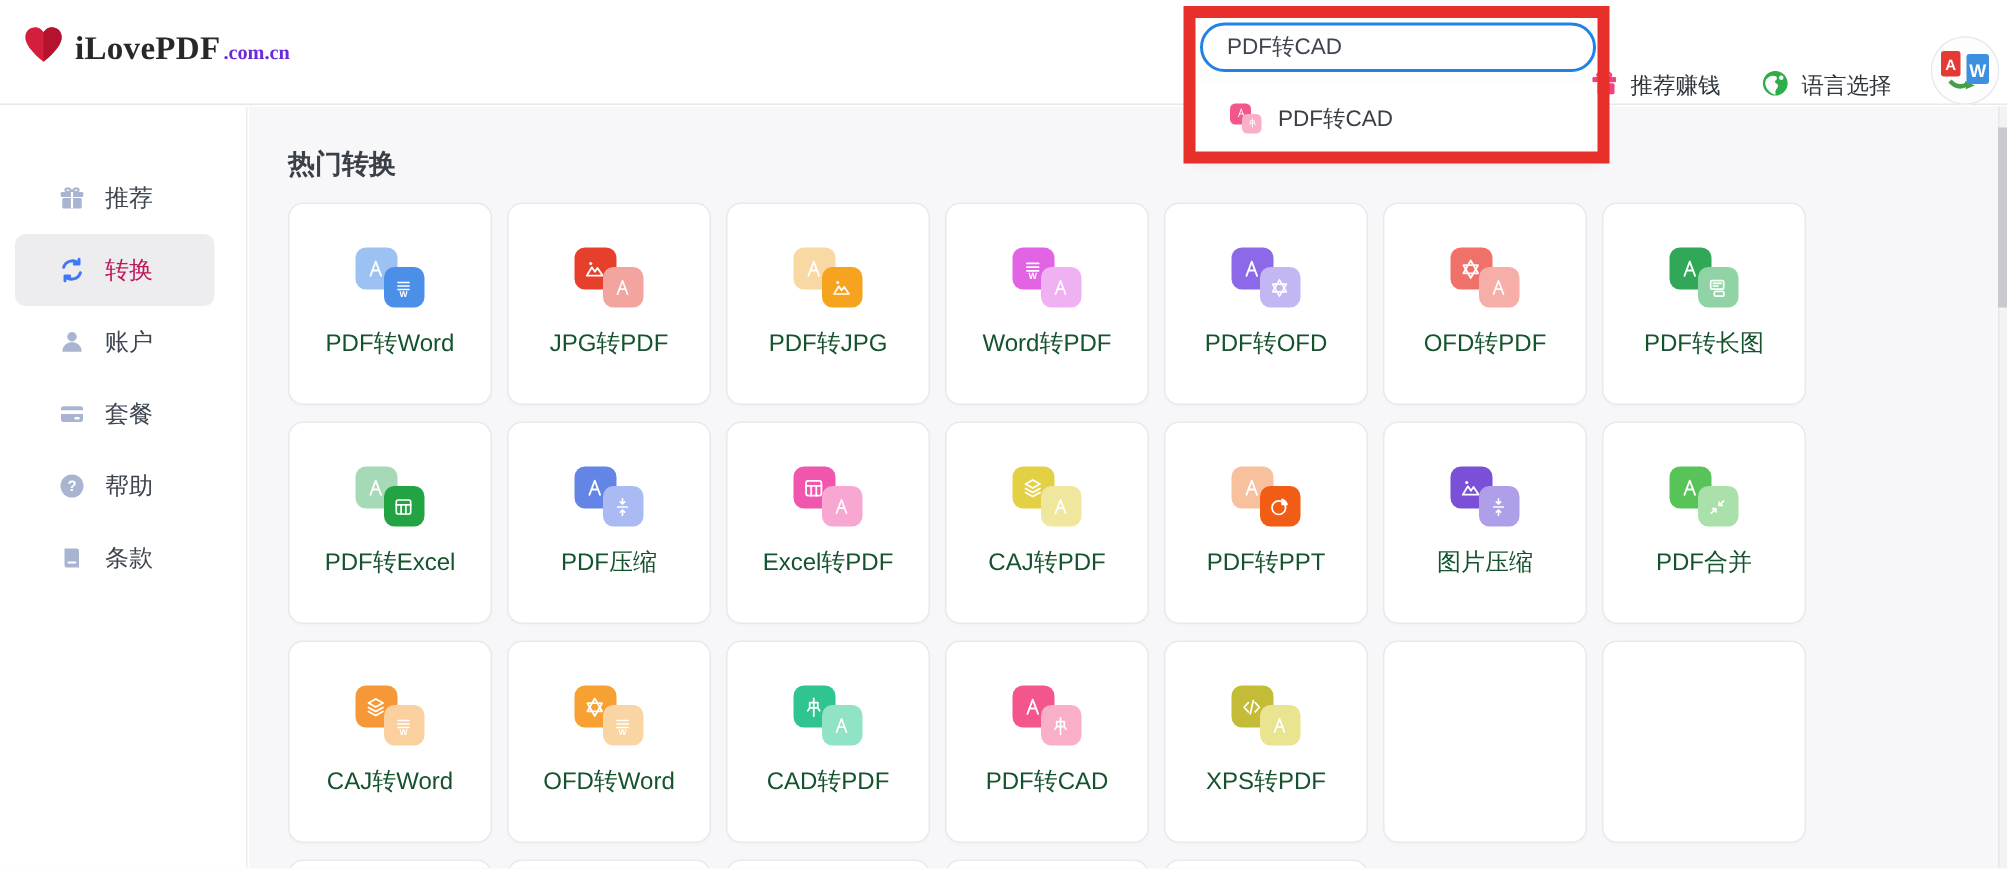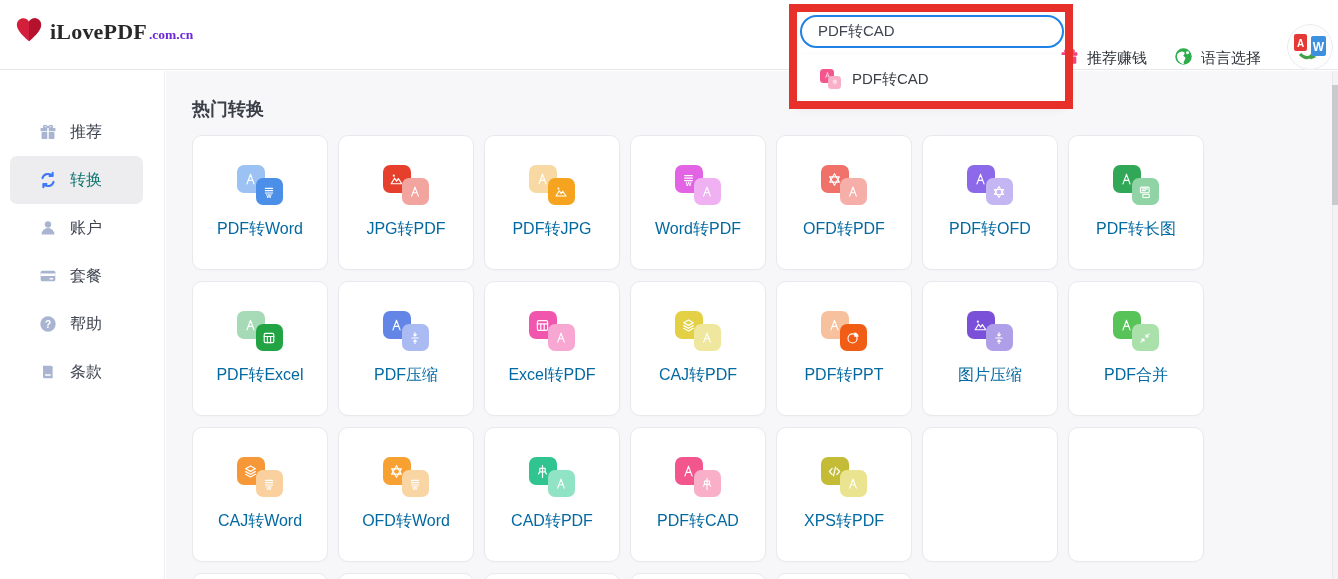--- a/index.html
+++ b/index.html
@@ -21,35 +21,35 @@
 
   
   .sidebar { position:absolute; left:0; top:71px; width:165px; bottom:0; background:#fff;
              border-right:1px solid #ededf0; }
   .snav { padding-top:37px; }
   .snav-item { width:133px; height:48px; margin-left:10px; border-radius:7px;
                display:flex; align-items:center; cursor:pointer; }
   .snav-item .sicon { margin-left:28px; width:20px; height:20px; display:flex; align-items:center; }
   .snav-item .slabel { margin-left:12px; font-size:16px; color:#3f4550; }
   .snav-item.active { background:#ededf0; }
-  .snav-item.active .slabel { color:#0f766e; }
+  .snav-item.active .slabel { color:#be185d; }
 
   
   .main { position:absolute; left:166px; top:71px; right:0; bottom:0; background:#f7f7f9; overflow:hidden; }
   .section-title { position:absolute; left:26px; top:26px; font-size:18px; font-weight:bold; color:#3a3f48; }
   .grid { position:absolute; left:26px; top:64px; display:grid;
           grid-template-columns:repeat(7,136px); gap:11px 10px; grid-auto-rows:135px; }
   .card { background:#fff; border:1px solid #e9e9ed; border-radius:10px;
           display:flex; flex-direction:column; align-items:center; cursor:pointer;
           box-shadow:0 1px 2px rgba(0,0,0,.02); }
   .cluster { position:relative; width:47px; height:41px; margin-top:29px; }
   .tile { position:absolute; display:flex; align-items:center; justify-content:center; border-radius:7px; }
   .tile.back  { left:0; top:0; width:28px; height:28px; }
   .tile.front { left:19px; top:13px; width:27px; height:27px; }
-  .card-label { margin-top:13px; font-size:16px; color:#0369a1;text-align:center; }
+  .card-label { margin-top:13px; font-size:16px; color:#14532d;text-align:center; }
 
   
   .search-input { position:absolute; left:800px; top:15px; width:264px; height:33px; z-index:5;
                   border:2px solid #1e82e6; border-radius:17px; background:#fff;
                   padding:0 16px; font-size:15px; color:#3f4550; outline:none;
                   font-family:"Liberation Sans","DejaVu Sans",sans-serif; }
   .dropdown { position:absolute; left:797px; top:55px; width:268px; height:48px; z-index:5;
               background:#fff; box-shadow:0 5px 10px rgba(0,0,0,.08); }
   .dd-item { height:48px; display:flex; align-items:center; padding-left:23px; gap:10px; cursor:pointer; }
   .dd-label { font-size:15px; color:#3b3f45; }
@@ -241,49 +241,49 @@
             <span class="tile front" style="background:#f0b1f2">
               <svg viewBox="0 0 24 24" width="16" height="16" fill="none" stroke="#fff" stroke-width="1.7" stroke-linecap="round" stroke-linejoin="round">
                 <path d="M12 4.8 L7 18.2 M12 4.8 L17 18.2 M8.7 13.2 H15.3"></path>
               </svg>
             </span>
           </span>
           <span class="card-label">Word转PDF</span>
         </div>
         <div class="card">
           <span class="cluster">
-            <span class="tile back" style="background:#f0706a">
-              <svg viewBox="0 0 24 24" width="17" height="17" fill="none" stroke="#fff" stroke-width="1.7" stroke-linecap="round" stroke-linejoin="round">
+            <span class="tile back" style="background:#8b69e9">
+              <svg viewBox="0 0 24 24" width="17" height="17" fill="none" stroke="#fff" stroke-width="1.7" stroke-linecap="round" stroke-linejoin="round">
+                <path d="M12 4.8 L7 18.2 M12 4.8 L17 18.2 M8.7 13.2 H15.3"></path>
+              </svg>
+            </span>
+            <span class="tile front" style="background:#c4b5f3">
+              <svg viewBox="0 0 24 24" width="16" height="16" fill="none" stroke="#fff" stroke-width="1.7" stroke-linecap="round" stroke-linejoin="round">
                 <path d="M12 3.8 L18.9 15.8 H5.1 Z"></path>
                 <path d="M12 20.2 L5.1 8.2 H18.9 Z"></path>
               </svg>
             </span>
-            <span class="tile front" style="background:#f6aea8">
-              <svg viewBox="0 0 24 24" width="16" height="16" fill="none" stroke="#fff" stroke-width="1.7" stroke-linecap="round" stroke-linejoin="round">
-                <path d="M12 4.8 L7 18.2 M12 4.8 L17 18.2 M8.7 13.2 H15.3"></path>
-              </svg>
-            </span>
-          </span>
-          <span class="card-label">OFD转PDF</span>
-        </div>
-        <div class="card">
-          <span class="cluster">
-            <span class="tile back" style="background:#8b69e9">
-              <svg viewBox="0 0 24 24" width="17" height="17" fill="none" stroke="#fff" stroke-width="1.7" stroke-linecap="round" stroke-linejoin="round">
-                <path d="M12 4.8 L7 18.2 M12 4.8 L17 18.2 M8.7 13.2 H15.3"></path>
-              </svg>
-            </span>
-            <span class="tile front" style="background:#c4b5f3">
-              <svg viewBox="0 0 24 24" width="16" height="16" fill="none" stroke="#fff" stroke-width="1.7" stroke-linecap="round" stroke-linejoin="round">
+          </span>
+          <span class="card-label">PDF转OFD</span>
+        </div>
+        <div class="card">
+          <span class="cluster">
+            <span class="tile back" style="background:#f0706a">
+              <svg viewBox="0 0 24 24" width="17" height="17" fill="none" stroke="#fff" stroke-width="1.7" stroke-linecap="round" stroke-linejoin="round">
                 <path d="M12 3.8 L18.9 15.8 H5.1 Z"></path>
                 <path d="M12 20.2 L5.1 8.2 H18.9 Z"></path>
               </svg>
             </span>
-          </span>
-          <span class="card-label">PDF转OFD</span>
+            <span class="tile front" style="background:#f6aea8">
+              <svg viewBox="0 0 24 24" width="16" height="16" fill="none" stroke="#fff" stroke-width="1.7" stroke-linecap="round" stroke-linejoin="round">
+                <path d="M12 4.8 L7 18.2 M12 4.8 L17 18.2 M8.7 13.2 H15.3"></path>
+              </svg>
+            </span>
+          </span>
+          <span class="card-label">OFD转PDF</span>
         </div>
         <div class="card">
           <span class="cluster">
             <span class="tile back" style="background:#30a857">
               <svg viewBox="0 0 24 24" width="17" height="17" fill="none" stroke="#fff" stroke-width="1.7" stroke-linecap="round" stroke-linejoin="round">
                 <path d="M12 4.8 L7 18.2 M12 4.8 L17 18.2 M8.7 13.2 H15.3"></path>
               </svg>
             </span>
             <span class="tile front" style="background:#90d4a6">
               <svg viewBox="0 0 24 24" width="16" height="16" fill="none" stroke="#fff" stroke-width="1.7" stroke-linecap="round" stroke-linejoin="round">

